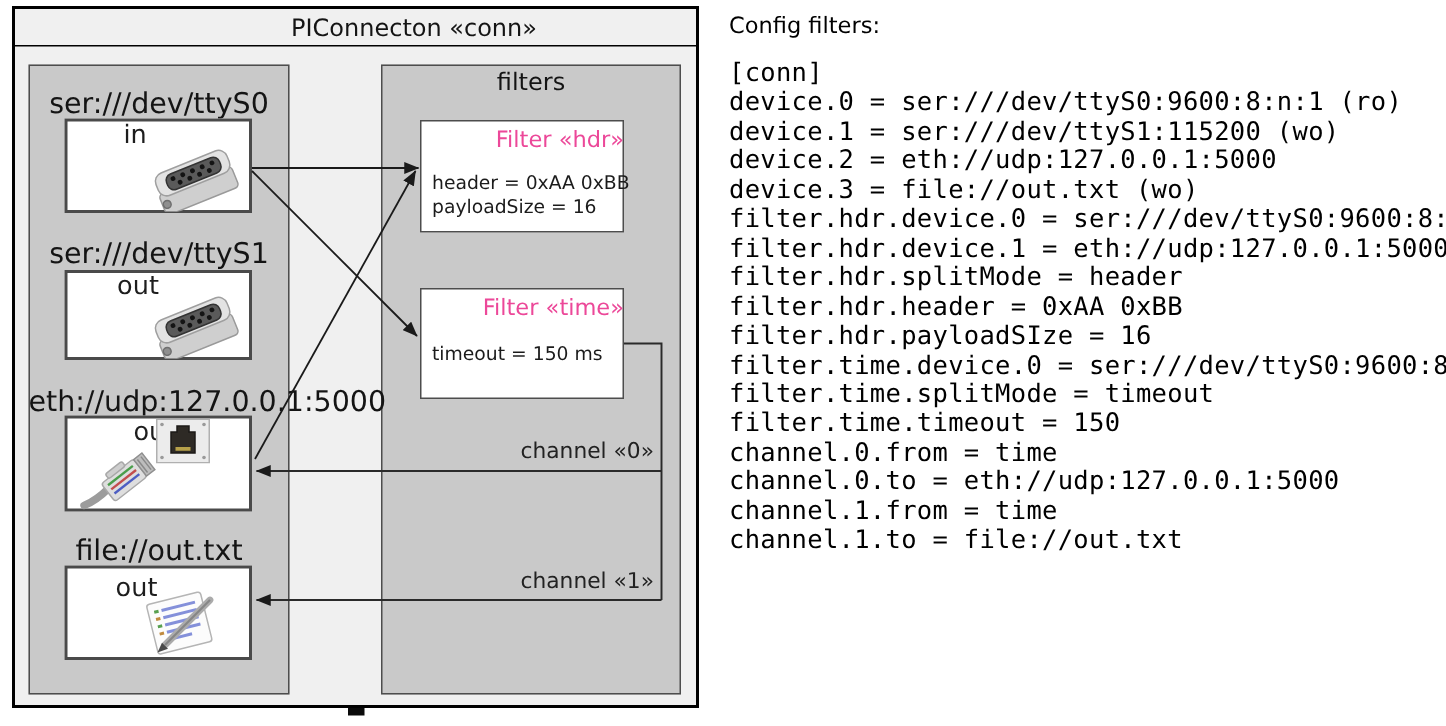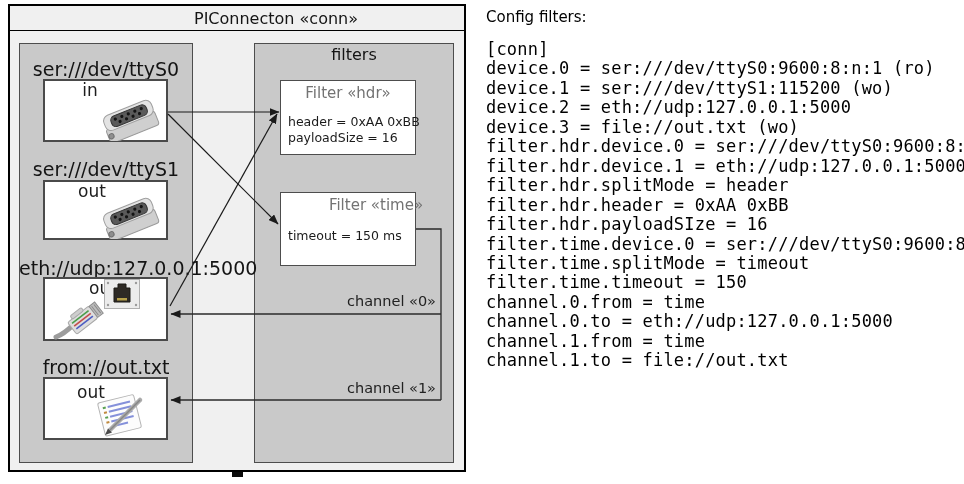--- a/index.html
+++ b/index.html
@@ -12,21 +12,21 @@
   .title-sep{left:10px;top:30px;width:454px;height:0;border-top:1px solid #000;}
   .panel{background:#c9c9c9;border:1.5px solid #4d4d4d;box-sizing:border-box;}
   .devices-panel{left:19px;top:43px;width:174px;height:420px;}
   .filters-panel{left:254px;top:43px;width:200px;height:420px;}
   .panel-title{font-size:16px;text-align:center;color:#141414;}
   .dev-label{left:19px;width:174px;text-align:center;font-size:19px;color:#141414;}
   .white-box{background:#ffffff;border:2px solid #4a4a4a;box-sizing:border-box;}
   .dev-box{left:43px;width:125px;}
   .dir-label{font-size:17px;color:#1d1d1d;}
   .filter-box{left:280px;width:136px;border:1.5px solid #4d4d4d;background:#fff;box-sizing:border-box;}
-  .filter-title{left:280px;width:136px;text-align:center;font-size:15px;color:#737373;}
+  .filter-title{left:280px;width:136px;text-align:right;font-size:15px;color:#ec4899;}
   .filter-prop{left:288px;font-size:12.5px;color:#1b1b1b;}
   .chan-label{left:280px;width:156px;text-align:right;font-size:14.5px;color:#222;}
   .cfg-heading{left:486px;top:8px;font-size:15px;color:#000;}
   .cfg-pre{left:486px;top:40px;margin:0;font-family:"DejaVu Sans Mono",monospace;
            font-size:17px;line-height:19.45px;letter-spacing:0.2px;color:#000;}
   .overlay{left:0;top:0;pointer-events:none;}
   .notch{left:232px;top:472px;width:11px;height:5px;background:#0a0a0a;}
 </style>
 </head>
 <body>
@@ -103,21 +103,21 @@
       <line x1="19" y1="20.5" x2="40" y2="20.5" stroke="#4a9e4a" stroke-width="1.6"></line>
       <line x1="19" y1="24" x2="40" y2="24" stroke="#c34d4d" stroke-width="1.6"></line>
       <line x1="19" y1="27.5" x2="40" y2="27.5" stroke="#4d5ec3" stroke-width="1.6"></line>
       <rect x="43" y="17.5" width="7" height="14" fill="#bdbdbd" stroke="#8f8f8f"></rect>
       <line x1="45" y1="19" x2="45" y2="30" stroke="#8a8a8a" stroke-width="1"></line>
       <line x1="48" y1="19" x2="48" y2="30" stroke="#8a8a8a" stroke-width="1"></line>
       <rect x="22" y="13.5" width="14" height="4" rx="1.5" fill="#cecece" stroke="#a8a8a8"></rect>
     </g>
   </svg>
 
-  <div class="abs dev-label" style="top:356px;">from://out.txt</div>
+  <div class="abs dev-label" style="top:356px;">file://out.txt</div>
   <div class="abs white-box dev-box" style="top:377px;height:63px;"></div>
   <div class="abs dir-label" style="left:43px;top:382px;width:96px;text-align:center;">out</div>
   <svg class="abs" style="left:92px;top:391px;" width="58" height="48" viewBox="0 0 58 48">
     <g transform="rotate(-14 29 24)">
       <rect x="9" y="7" width="37" height="34" rx="2" fill="#fcfcfc" stroke="#b5b5b5"></rect>
       <line x1="18" y1="13" x2="41" y2="13" stroke="#8490da" stroke-width="2"></line>
       <line x1="18" y1="18" x2="41" y2="18" stroke="#8490da" stroke-width="2"></line>
       <line x1="18" y1="23" x2="41" y2="23" stroke="#8490da" stroke-width="2"></line>
       <line x1="18" y1="28" x2="41" y2="28" stroke="#8490da" stroke-width="2"></line>
       <line x1="18" y1="33" x2="34" y2="33" stroke="#8490da" stroke-width="2"></line>
@@ -130,21 +130,21 @@
     <line x1="18" y1="39" x2="48" y2="9" stroke="#868686" stroke-width="1.4"></line>
     <path d="M13,44 l7,-2.5 -4,-4 z" fill="#4a4a4a"></path>
   </svg>
 
   <div class="abs white-box filter-box" style="top:80px;height:75px;"></div>
   <div class="abs filter-title" style="top:84px;">Filter «hdr»</div>
   <div class="abs filter-prop" style="top:114px;">header = 0xAA 0xBB</div>
   <div class="abs filter-prop" style="top:130px;">payloadSize = 16</div>
 
   <div class="abs white-box filter-box" style="top:192px;height:74px;"></div>
-  <div class="abs filter-title" style="top:196px;padding-left:28px;">Filter «time»</div>
+  <div class="abs filter-title" style="top:196px;">Filter «time»</div>
   <div class="abs filter-prop" style="top:228px;">timeout = 150 ms</div>
 
   <div class="abs chan-label" style="top:293px;">channel «0»</div>
   <div class="abs chan-label" style="top:380px;">channel «1»</div>
 
   <svg class="abs overlay" width="964" height="484" viewBox="0 0 964 484">
     <defs>
       <marker id="arr" markerUnits="userSpaceOnUse" markerWidth="11" markerHeight="8" refX="9.5" refY="4" orient="auto">
         <path d="M0,0 L10,4 L0,8 z" fill="#1a1a1a"></path>
       </marker>

